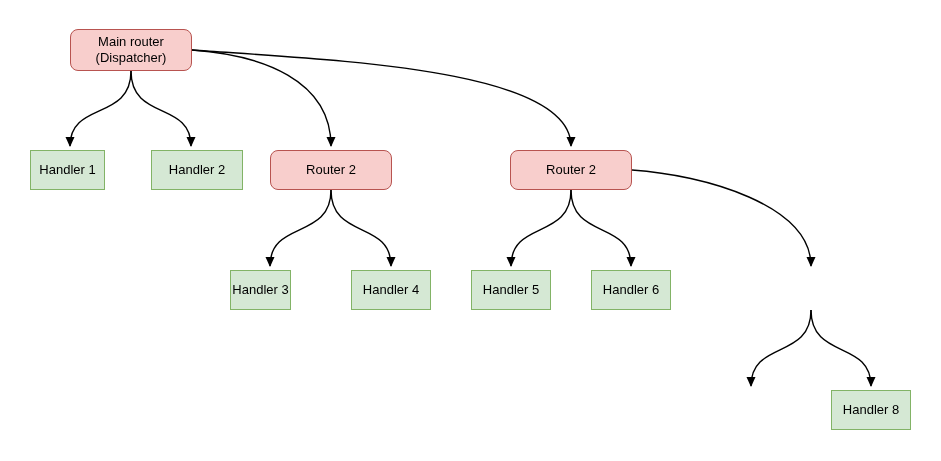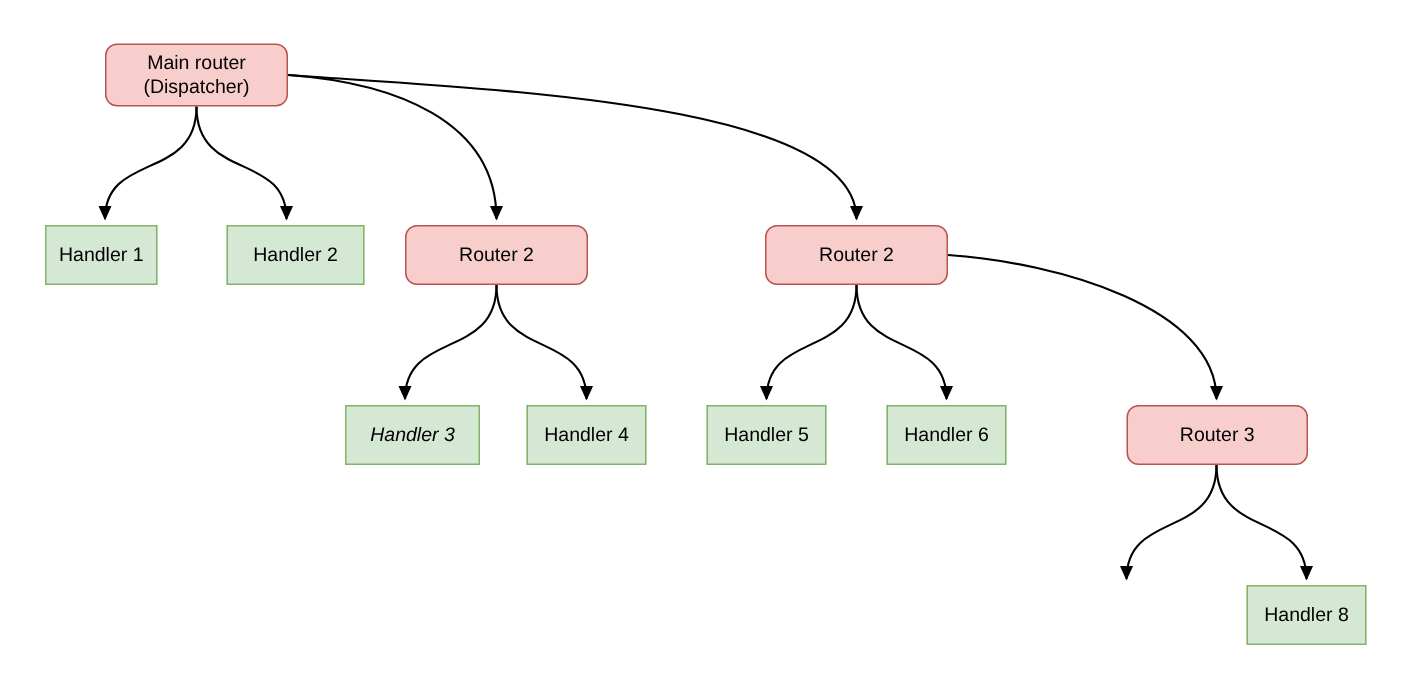--- a/index.html
+++ b/index.html
@@ -97,38 +97,35 @@
   </div>
 
   <div class="node router" style="left:270px; top:150px; width:122px; height:40px;">
     <span class="label">Router 2</span>
   </div>
 
   <div class="node router" style="left:510px; top:150px; width:122px; height:40px;">
     <span class="label">Router 2</span>
   </div>
 
-  <div class="node handler" style="left:230px; top:270px; width:90px; height:40px;font-style:italic;">
+  <div class="node handler" style="left:230px; top:270px; width:61px; height:40px;">
     <span class="label">Handler 3</span>
   </div>
 
   <div class="node handler" style="left:351px; top:270px; width:80px; height:40px;">
     <span class="label">Handler 4</span>
   </div>
 
   <div class="node handler" style="left:471px; top:270px; width:80px; height:40px;">
     <span class="label">Handler 5</span>
   </div>
 
   <div class="node handler" style="left:591px; top:270px; width:80px; height:40px;">
     <span class="label">Handler 6</span>
   </div>
 
-  <div class="node router" style="left:751px; top:270px; width:121px; height:40px;">
-    <span class="label">Router 3</span>
-  </div>
 
 
   <div class="node handler" style="left:831px; top:390px; width:80px; height:40px;">
     <span class="label">Handler 8</span>
   </div>
 
 </div>
 
 </body></html>

